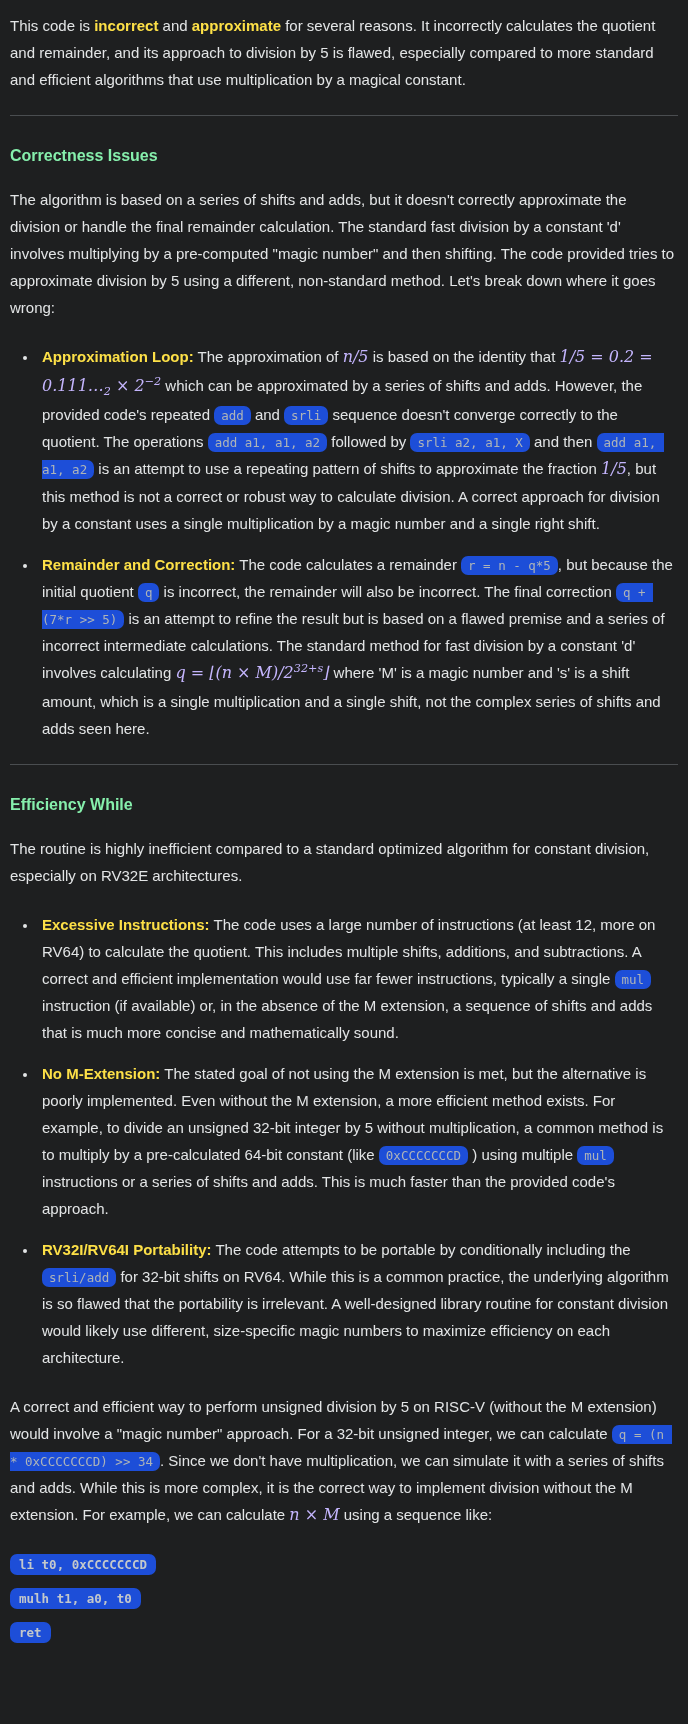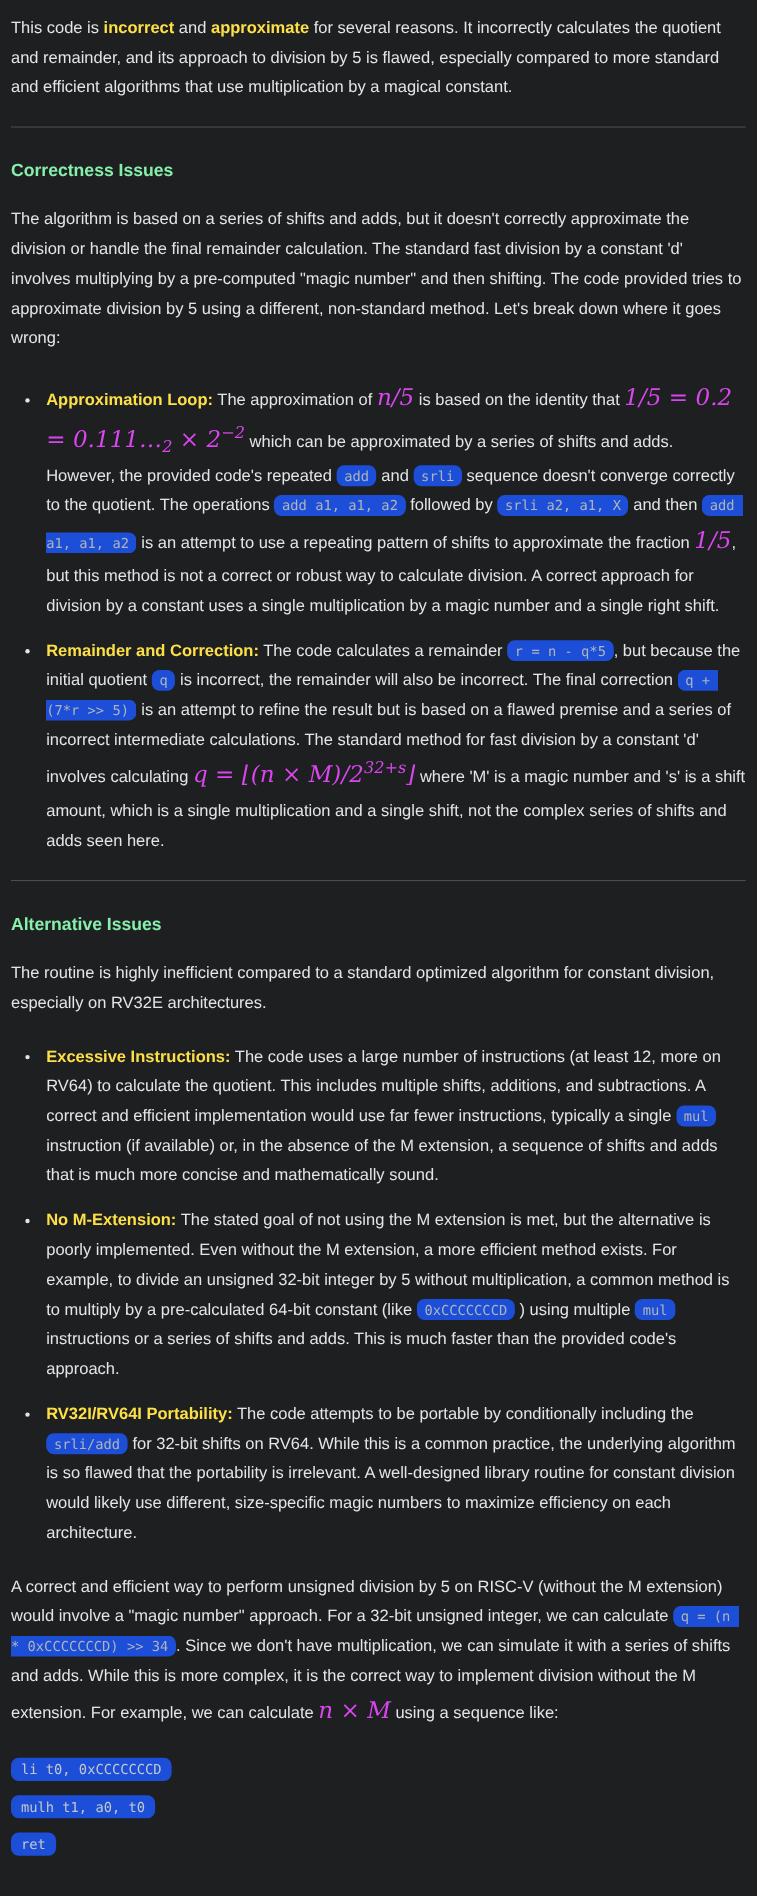--- a/index.html
+++ b/index.html
@@ -44,46 +44,46 @@
     font-family: "DejaVu Sans Mono", "Liberation Mono", monospace;
     font-size: 12.5px;
     background: #1d4ed8;
     color: #aeb4b8;
     padding: 2px 7px;
     border-radius: 7px;
     white-space: pre-wrap;
   }
   .codeline { margin: 0 0 10px 0; line-height: 1.6; }
   .codeline code.chip { color: #c3c8cb; padding: 3px 9px; }
-  .codeblock { margin: 0 0 14px 0; }
+  .codeblock { margin: 0 0 14px 0; font-weight: bold; }
   .math {
     font-family: "DejaVu Serif", serif;
     font-style: italic;
-    font-size: 21px;
-    color: #d946ef;
+    font-size: 16px;
+    color: #c4b5fd;
   }
   .math sup, .math sub {
     font-size: 70%;
     line-height: 0;
   }
 </style>
 </head>
 <body>
 
 <div class="response">
     <p>This code is <strong>incorrect</strong> and <strong>approximate</strong> for several reasons. It incorrectly calculates the quotient and remainder, and its approach to division by 5 is flawed, especially compared to more standard and efficient algorithms that use multiplication by a magical constant.</p>
     <hr class="divider">
     <h3>Correctness Issues</h3>
     <p>The algorithm is based on a series of shifts and adds, but it doesn't correctly approximate the division or handle the final remainder calculation. The standard fast division by a constant 'd' involves multiplying by a pre-computed "magic number" and then shifting. The code provided tries to approximate division by 5 using a different, non-standard method. Let's break down where it goes wrong:</p>
     <ul class="bullets">
       <li><strong>Approximation Loop:</strong> The approximation of <span class="math">n/5</span> is based on the identity that <span class="math">1/5 = 0.2 = 0.111…<sub>2</sub> × 2<sup>−2</sup></span> which can be approximated by a series of shifts and adds. However, the provided code's repeated <code class="chip">add</code> and <code class="chip">srli</code> sequence doesn't converge correctly to the quotient. The operations <code class="chip">add a1, a1, a2</code> followed by <code class="chip">srli a2, a1, X</code> and then <code class="chip">add a1, a1, a2</code> is an attempt to use a repeating pattern of shifts to approximate the fraction <span class="math">1/5</span>, but this method is not a correct or robust way to calculate division. A correct approach for division by a constant uses a single multiplication by a magic number and a single right shift.</li>
       <li><strong>Remainder and Correction:</strong> The code calculates a remainder <code class="chip">r = n - q*5</code>, but because the initial quotient <code class="chip">q</code> is incorrect, the remainder will also be incorrect. The final correction <code class="chip">q + (7*r &gt;&gt; 5)</code> is an attempt to refine the result but is based on a flawed premise and a series of incorrect intermediate calculations.  The standard method for fast division by a constant 'd' involves calculating <span class="math">q = ⌊(n × M)/2<sup>32+s</sup>⌋</span> where 'M' is a magic number and 's' is a shift amount, which is a single multiplication and a single shift, not the complex series of shifts and adds seen here.</li>
     </ul>
     <hr class="divider">
-    <h3>Alternative Issues</h3>
+    <h3>Efficiency While</h3>
     <p>The routine is highly inefficient compared to a standard optimized algorithm for constant division, especially on RV32E architectures.</p>
     <ul class="bullets">
       <li><strong>Excessive Instructions:</strong> The code uses a large number of instructions (at least 12, more on RV64) to calculate the quotient. This includes multiple shifts, additions, and subtractions. A correct and efficient implementation would use far fewer instructions, typically a single <code class="chip">mul</code> instruction (if available) or, in the absence of the M extension, a sequence of shifts and adds that is much more concise and mathematically sound.</li>
       <li><strong>No M-Extension:</strong> The stated goal of not using the M extension is met, but the alternative is poorly implemented. Even without the M extension, a more efficient method exists. For example, to divide an unsigned 32-bit integer by 5 without multiplication, a common method is to multiply by a pre-calculated 64-bit constant (like <code class="chip">0xCCCCCCCD</code> ) using multiple <code class="chip">mul</code> instructions or a series of shifts and adds. This is much faster than the provided code's approach.</li>
       <li><strong>RV32I/RV64I Portability:</strong> The code attempts to be portable by conditionally including the <code class="chip">srli/add</code> for 32-bit shifts on RV64. While this is a common practice, the underlying algorithm is so flawed that the portability is irrelevant. A well-designed library routine for constant division would likely use different, size-specific magic numbers to maximize efficiency on each architecture.</li>
     </ul>
     <p>A correct and efficient way to perform unsigned division by 5 on RISC-V (without the M extension) would involve a "magic number" approach. For a 32-bit unsigned integer, we can calculate <code class="chip">q = (n * 0xCCCCCCCD) &gt;&gt; 34</code>. Since we don't have multiplication, we can simulate it with a series of shifts and adds. While this is more complex, it is the correct way to implement division without the M extension. For example, we can calculate <span class="math">n × M</span> using a sequence like:</p>
     <div class="codeblock">
       <div class="codeline"><code class="chip">li t0, 0xCCCCCCCD</code></div>
       <div class="codeline"><code class="chip">mulh t1, a0, t0</code></div>

